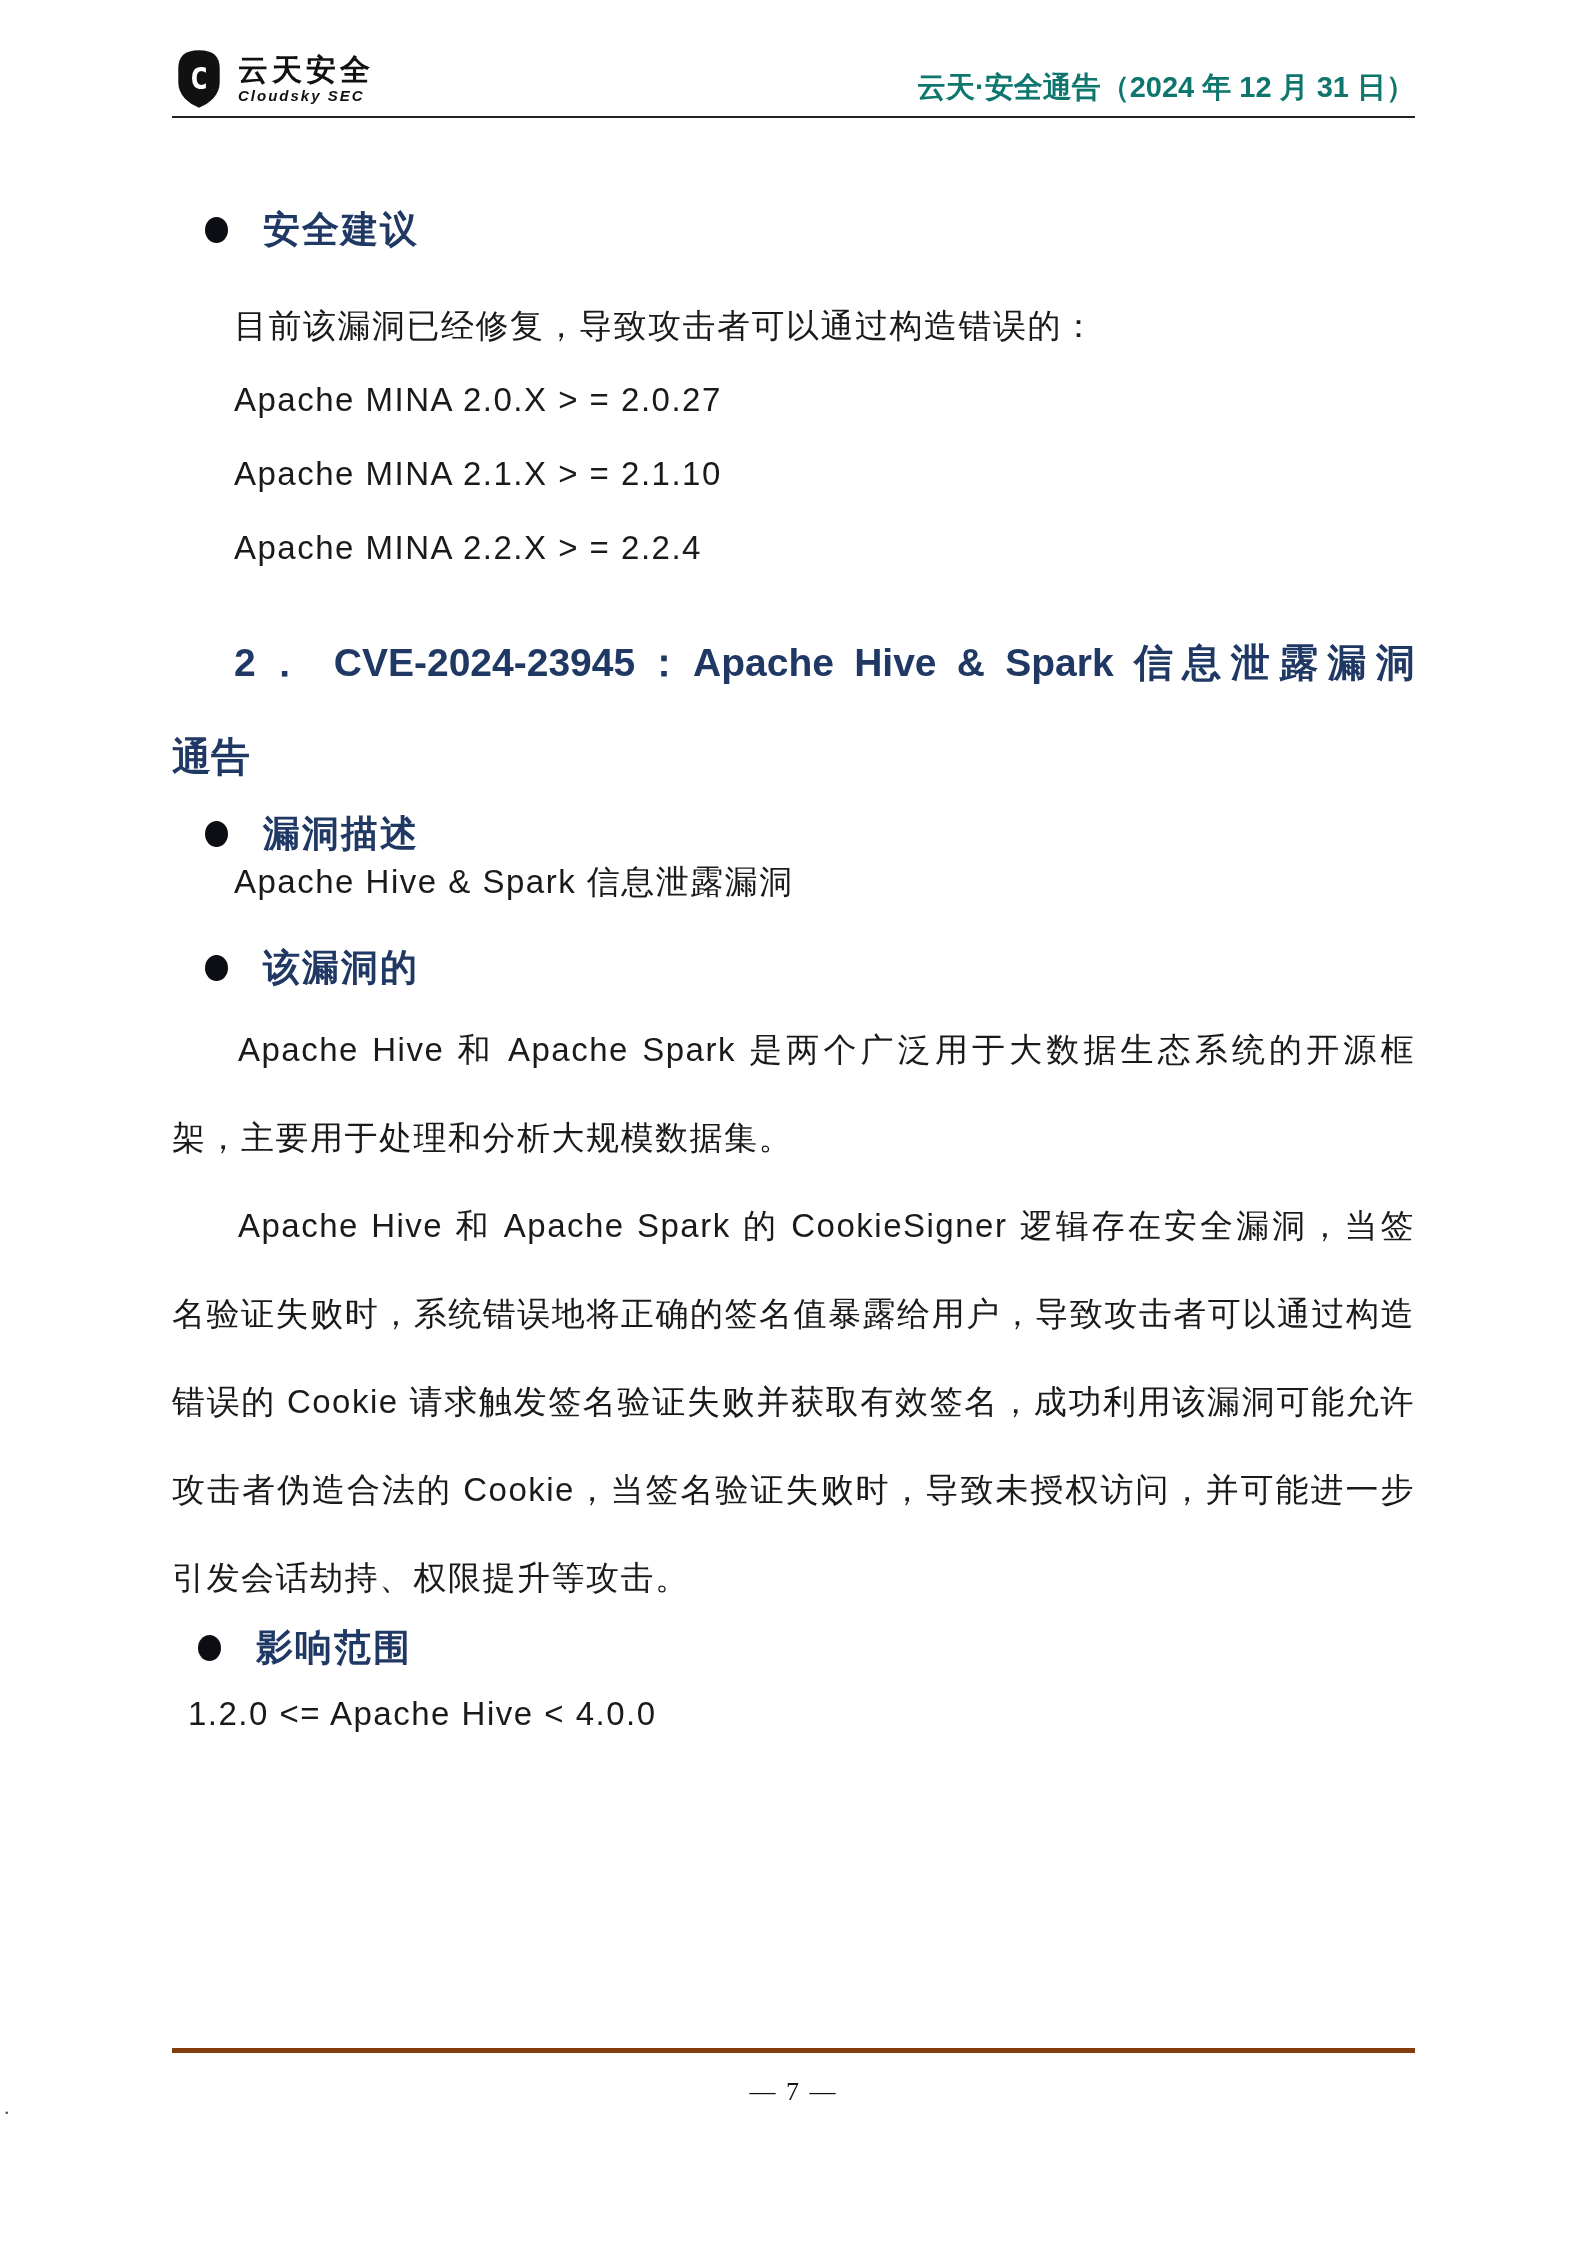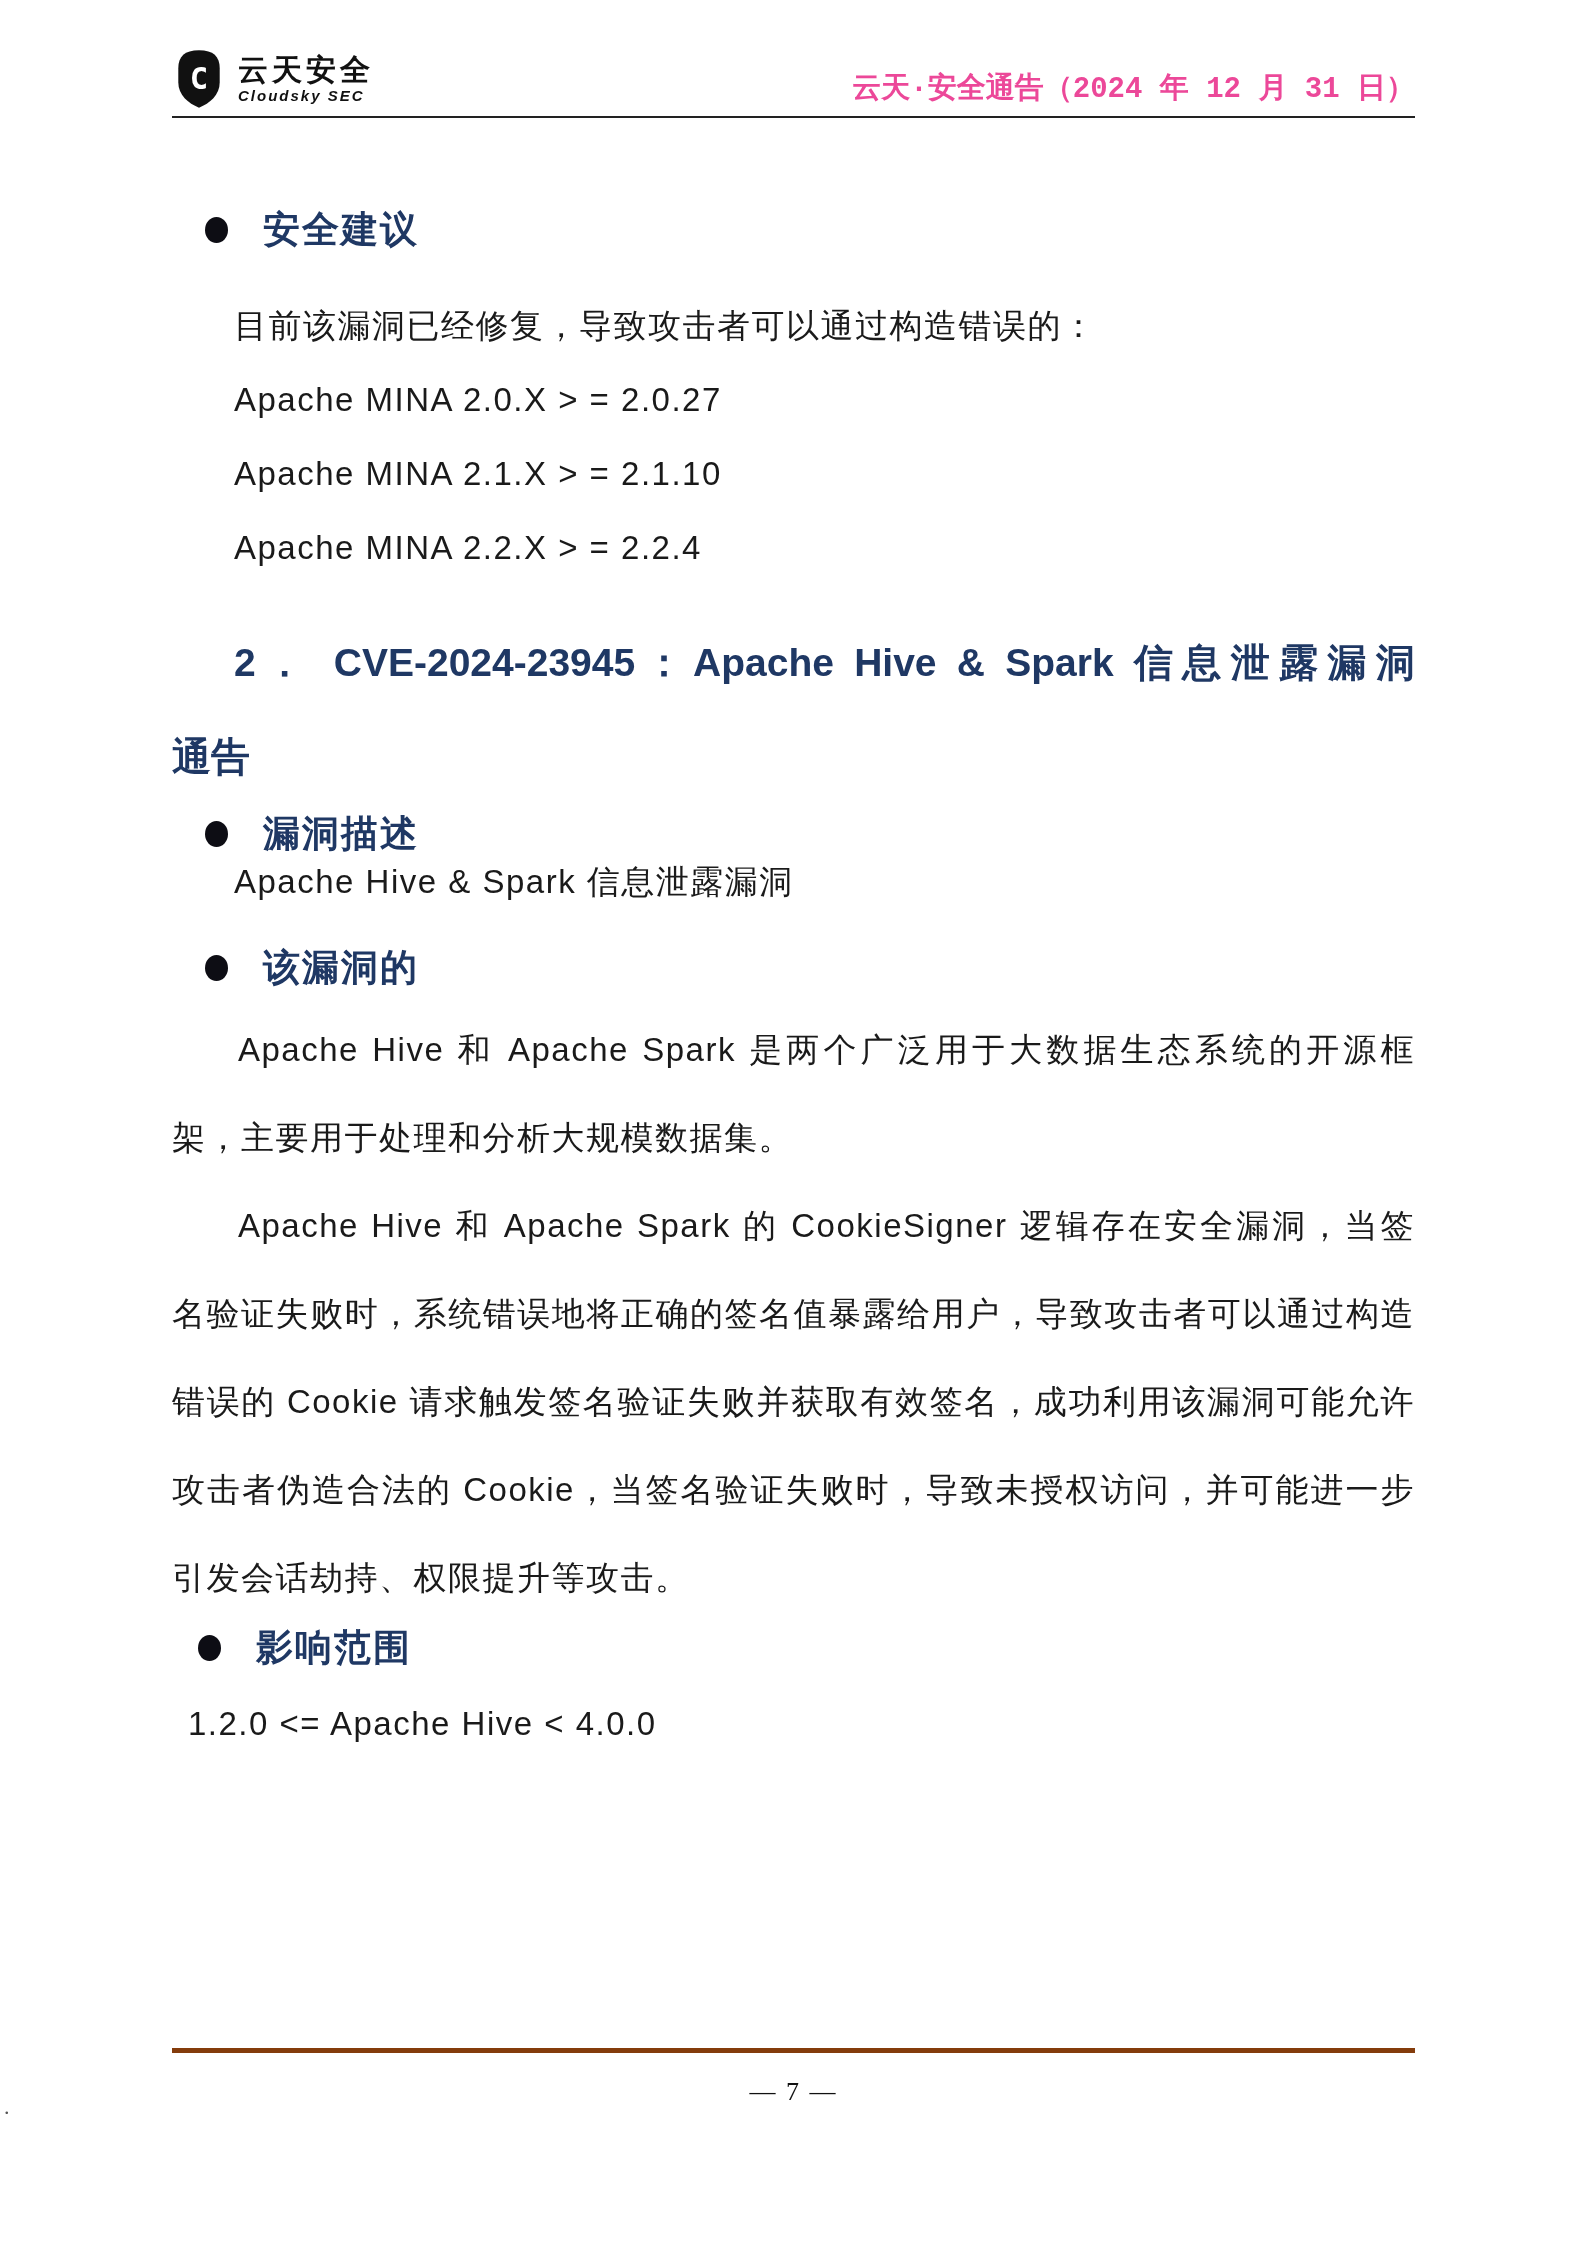--- a/index.html
+++ b/index.html
@@ -11,40 +11,40 @@
   .content { padding:0 172px; }
 
   
   .header-row { display:flex; align-items:flex-end; padding-top:44px; height:66px; }
   .logo { display:flex; align-items:center; gap:12px; }
   .logo svg { display:block; }
   .logo-text { display:flex; flex-direction:column; justify-content:center; }
   .logo-name { font-size:30px; font-weight:bold; color:#111; letter-spacing:4px; line-height:34px; }
   .logo-sub  { font-size:15px; font-weight:bold; font-style:italic; color:#111; letter-spacing:2px; line-height:18px; }
   .doc-title {
-    margin-left:auto; font-family:Liberation Mono, monospace;
-    font-size:29px; font-weight:bold; color:#ec4899; padding-bottom:2px;
+    margin-left:auto; font-family:Liberation Sans, sans-serif;
+    font-size:29px; font-weight:bold; color:#0f766e; padding-bottom:2px;
   }
   .header-rule { margin-top:6px; border-top:2px solid #222; height:0; }
 
   
   .bullet-h { display:flex; align-items:center; padding-left:33px; line-height:52px; }
   .dot { width:23px; height:26px; border-radius:50%; background:#0d0d14; margin-right:35px; flex:0 0 auto; }
   .bullet-label { font-size:37px; font-weight:bold; color:#1f3864; letter-spacing:2px; }
   .mt-advice { margin-top:86px; }
   .mt-name   { margin-top:4px;  }
   .mt-desc   { margin-top:38px; }
   .mt-impact { margin-top:0; padding-left:26px; }
 
   
   .body-line { margin:0; font-size:33px; line-height:44px; letter-spacing:1.5px; }
   .intro  { margin-top:48px; text-indent:62px; }
   .ver    { margin-top:30px; text-indent:62px; }
   .p-name { text-indent:62px; }
-  .p-impact { margin-top:28px; text-indent:16px; }
+  .p-impact { margin-top:18px; text-indent:16px; }
 
   
   .h2 { margin-top:46px; color:#1f3864; font-weight:bold; font-size:39px; line-height:94px; }
   .h2-line1 { text-align:justify; text-align-last:justify; padding-left:62px; }
   .h2-line2 { text-align:left; }
 
   
   .paras { margin-top:12px; }
   .para  {
     margin:0; font-size:33px; line-height:88px; letter-spacing:1.5px;

